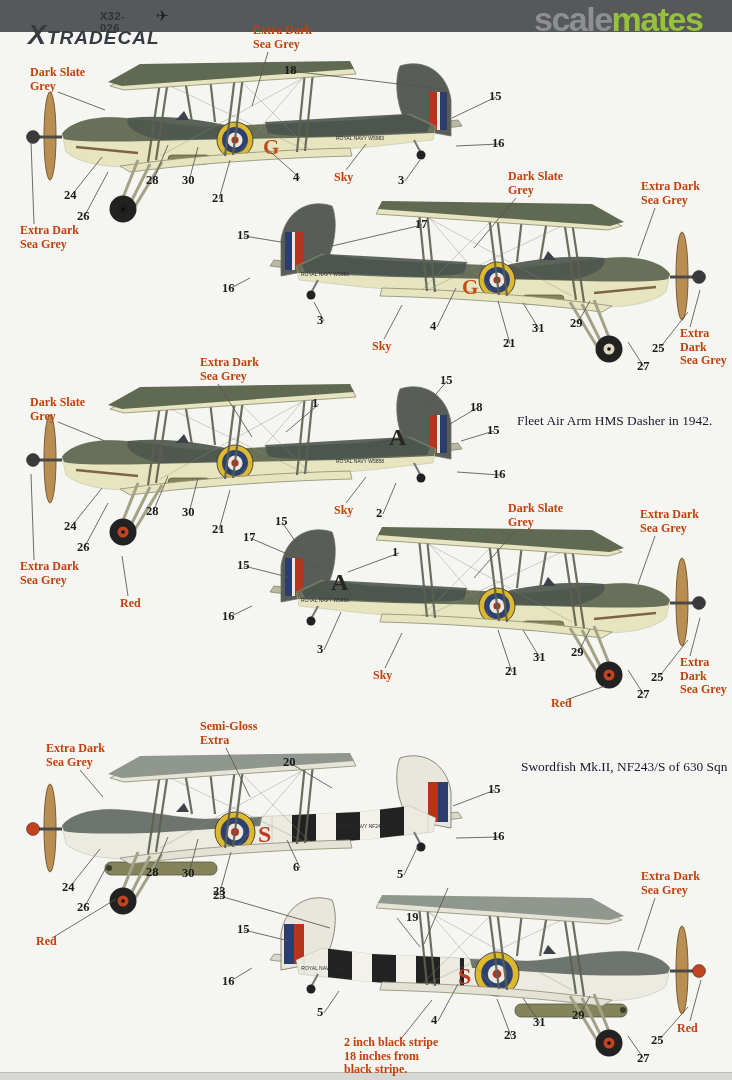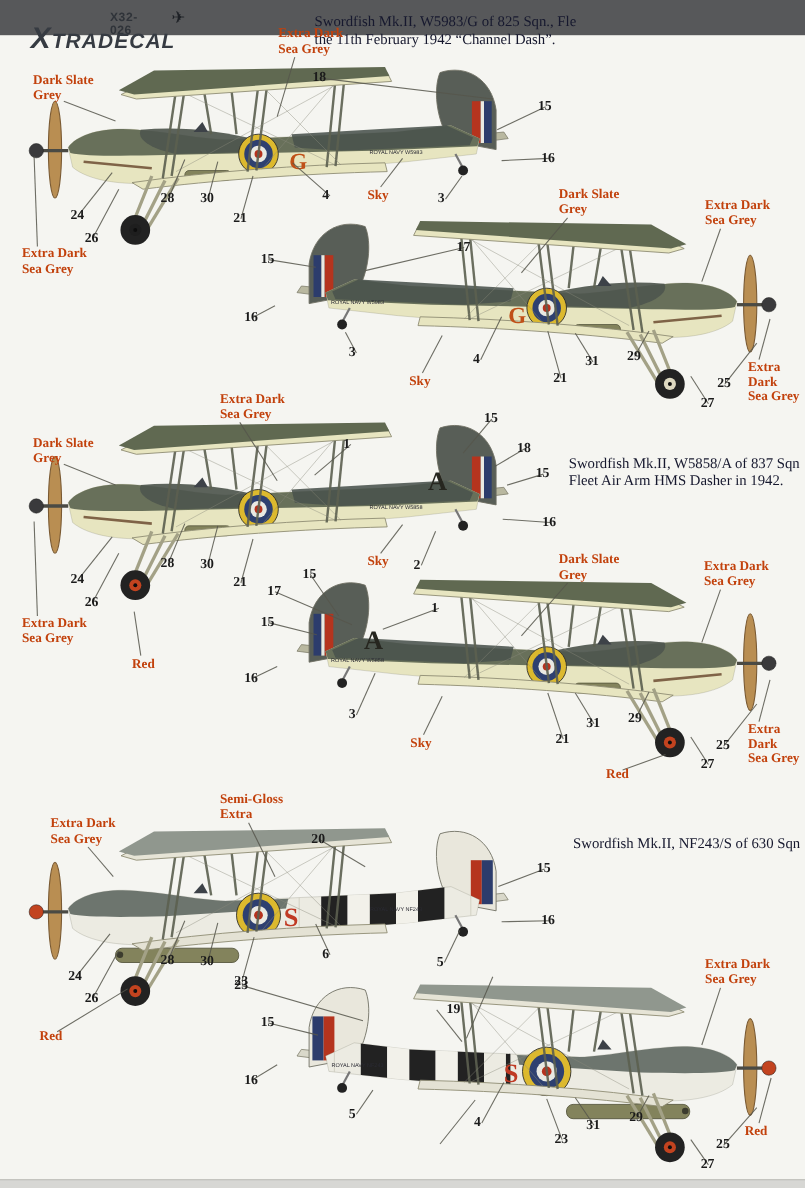--- a/index.html
+++ b/index.html
@@ -31,27 +31,25 @@
 
 <div id="page">
   <div id="topband"></div>
 
   <div class="brandwrap">
     <span class="brandcode">X32-026</span>
     <span class="planeicon">✈</span>
     <span class="brandname">XTRADECAL</span>
   </div>
 
-
-  <div id="cap1" class="caption">
-    <div>Swordfish Mk.II, W5983/G of 825 Sqn., Fle</div>
-    <div>the 11th February 1942 “Channel Dash”.</div>
+  <div id="watermark">
+    <span class="wm1">scale</span><span class="wm2">mates</span>
   </div>
+
   <div id="cap2" class="caption">
-    <div>Swordfish Mk.II, W5858/A of 837 Sqn</div>
     <div>Fleet Air Arm HMS Dasher in 1942.</div>
   </div>
   <div id="cap3" class="caption">
     <div>Swordfish Mk.II, NF243/S of 630 Sqn</div>
   </div>
 
   <svg id="lines" width="732" height="1080">
       <line x1="291" y1="71" x2="448" y2="90" stroke="#56564c" stroke-width="1" opacity="0.85"></line>
       <line x1="496" y1="97" x2="452" y2="118" stroke="#56564c" stroke-width="1" opacity="0.85"></line>
       <line x1="499" y1="144" x2="456" y2="146" stroke="#56564c" stroke-width="1" opacity="0.85"></line>
@@ -573,13 +571,16 @@
     <span class="callout" style="left: 317px; top: 1006px;">5</span>
     <span class="callout" style="left: 431px; top: 1014px;">4</span>
     <span class="callout" style="left: 504px; top: 1029px;">23</span>
     <span class="callout" style="left: 533px; top: 1016px;">31</span>
     <span class="callout" style="left: 572px; top: 1009px;">29</span>
     <span class="callout" style="left: 651px; top: 1034px;">25</span>
     <span class="callout" style="left: 637px; top: 1052px;">27</span>
     <span class="clabel" style="left: 641px; top: 870px;">Extra Dark
 Sea Grey</span>
     <span class="clabel" style="left: 677px; top: 1022px;">Red</span>
+    <span class="clabel" style="left: 344px; top: 1036px;">2 inch black stripe
+18 inches from
+black stripe.</span>
   </div>
 
 </body></html>

